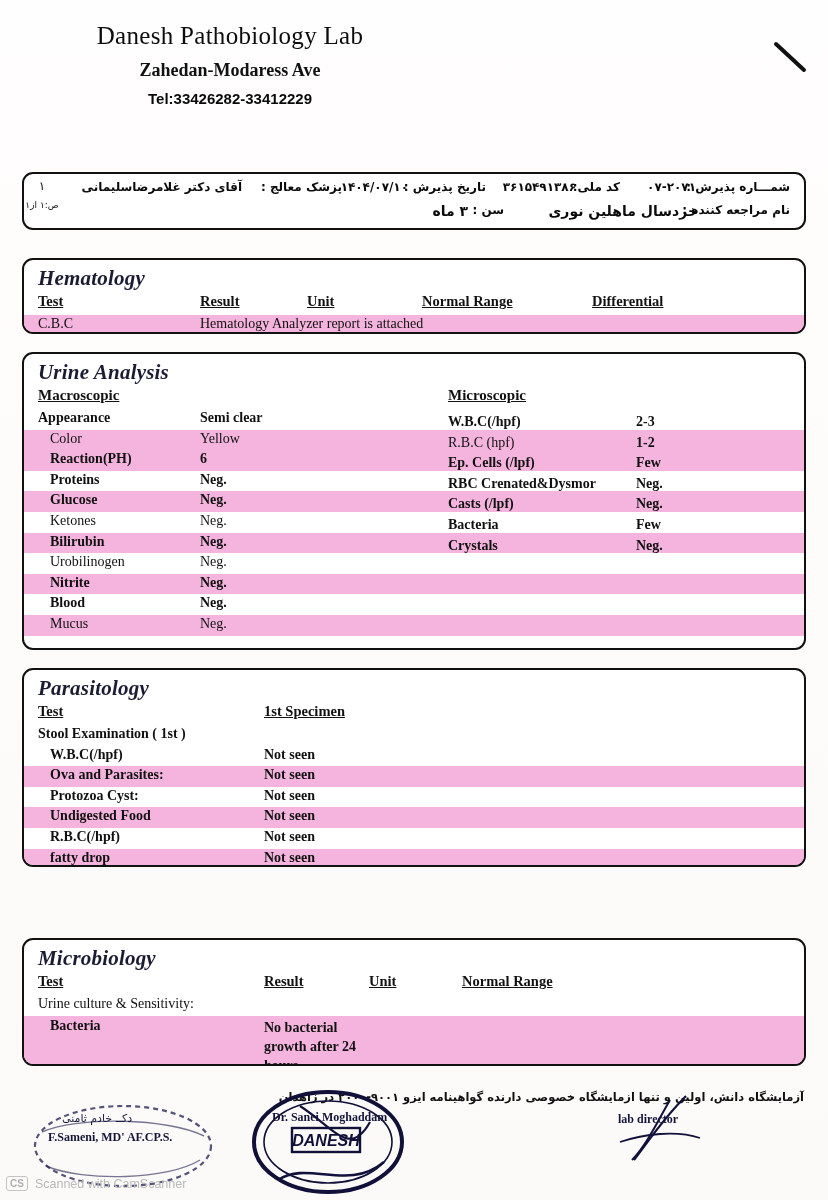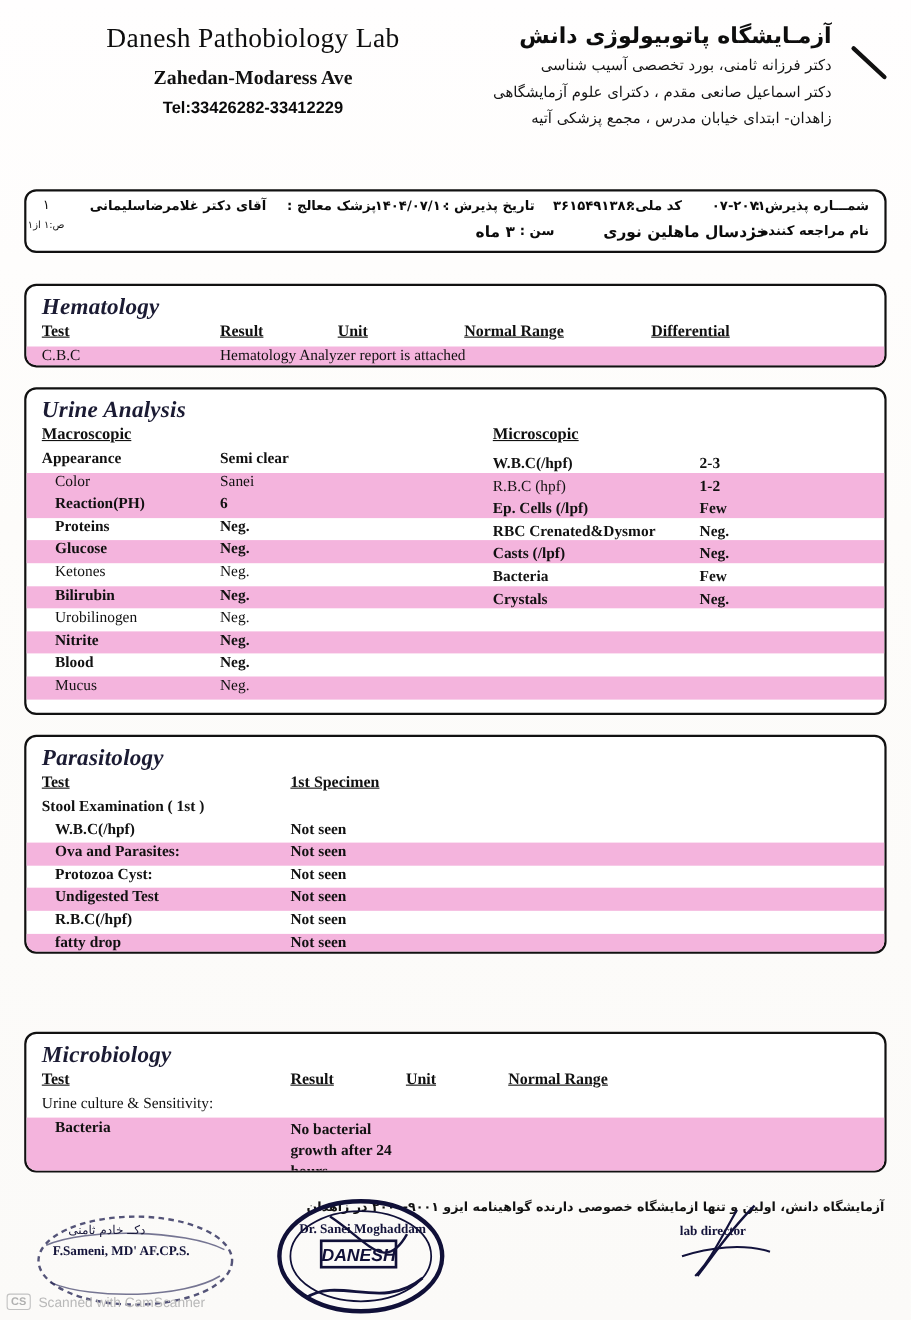--- a/index.html
+++ b/index.html
@@ -108,26 +108,20 @@
 <div class="paper"></div>
 
 <div class="header">
 
   <div class="hdr-en">
     <div class="lab-name">Danesh Pathobiology Lab</div>
     <div class="lab-addr">Zahedan-Modaress Ave</div>
     <div class="lab-tel">Tel:33426282-33412229</div>
   </div>
 
-  <div class="hdr-fa">
-    <div class="fa-title">آزمـایشگاه پاتوبیولوژی دانش</div>
-    <div class="fa-line">دکتر فرزانه ثامنی، بورد تخصصی آسیب شناسی</div>
-    <div class="fa-line">دکتر اسماعیل صانعی مقدم ، دکترای علوم آزمایشگاهی</div>
-    <div class="fa-line">زاهدان- ابتدای خیابان مدرس ، مجمع پزشکی آتیه</div>
-  </div>
 
   <svg class="logo-mark" viewBox="0 0 46 46">
     <line x1="6" y1="8" x2="34" y2="34" stroke="#111" stroke-width="4" stroke-linecap="round"></line>
   </svg>
 </div>
 
 <div class="patient-bar">
 
   <div class="pb-row pb-row1">
     <span class="pb-cell pb-lbl" style="right:14px;">شمـــاره پذیرش :</span>
@@ -178,21 +172,21 @@
     <span class="sub-head" style="left:424px;top:0;">Microscopic</span>
   </div>
 
   <div class="rows" id="ua-macro">
       <div class="row">
         <span class="c" style="left: 14px; font-weight: bold;">Appearance</span>
         <span class="c" style="left: 176px; font-weight: bold;">Semi clear</span>
       </div>
       <div class="row pink">
         <span class="c" style="left: 26px;">Color</span>
-        <span class="c" style="left: 176px;">Sanei</span>
+        <span class="c" style="left: 176px;">Yellow</span>
       </div>
       <div class="row pink">
         <span class="c" style="left: 26px; font-weight: bold;">Reaction(PH)</span>
         <span class="c" style="left: 176px; font-weight: bold;">6</span>
       </div>
       <div class="row">
         <span class="c" style="left: 26px; font-weight: bold;">Proteins</span>
         <span class="c" style="left: 176px; font-weight: bold;">Neg.</span>
       </div>
       <div class="row pink">
@@ -273,21 +267,21 @@
       </div>
       <div class="row pink">
         <span class="c" style="left: 26px; font-weight: bold;">Ova and Parasites:</span>
         <span class="c" style="left: 240px; font-weight: bold;">Not seen</span>
       </div>
       <div class="row">
         <span class="c" style="left: 26px; font-weight: bold;">Protozoa Cyst:</span>
         <span class="c" style="left: 240px; font-weight: bold;">Not seen</span>
       </div>
       <div class="row pink">
-        <span class="c" style="left: 26px; font-weight: bold;">Undigested Test</span>
+        <span class="c" style="left: 26px; font-weight: bold;">Undigested Food</span>
         <span class="c" style="left: 240px; font-weight: bold;">Not seen</span>
       </div>
       <div class="row">
         <span class="c" style="left: 26px; font-weight: bold;">R.B.C(/hpf)</span>
         <span class="c" style="left: 240px; font-weight: bold;">Not seen</span>
       </div>
       <div class="row pink">
         <span class="c" style="left: 26px; font-weight: bold;">fatty drop</span>
         <span class="c" style="left: 240px; font-weight: bold;">Not seen</span>
       </div>

